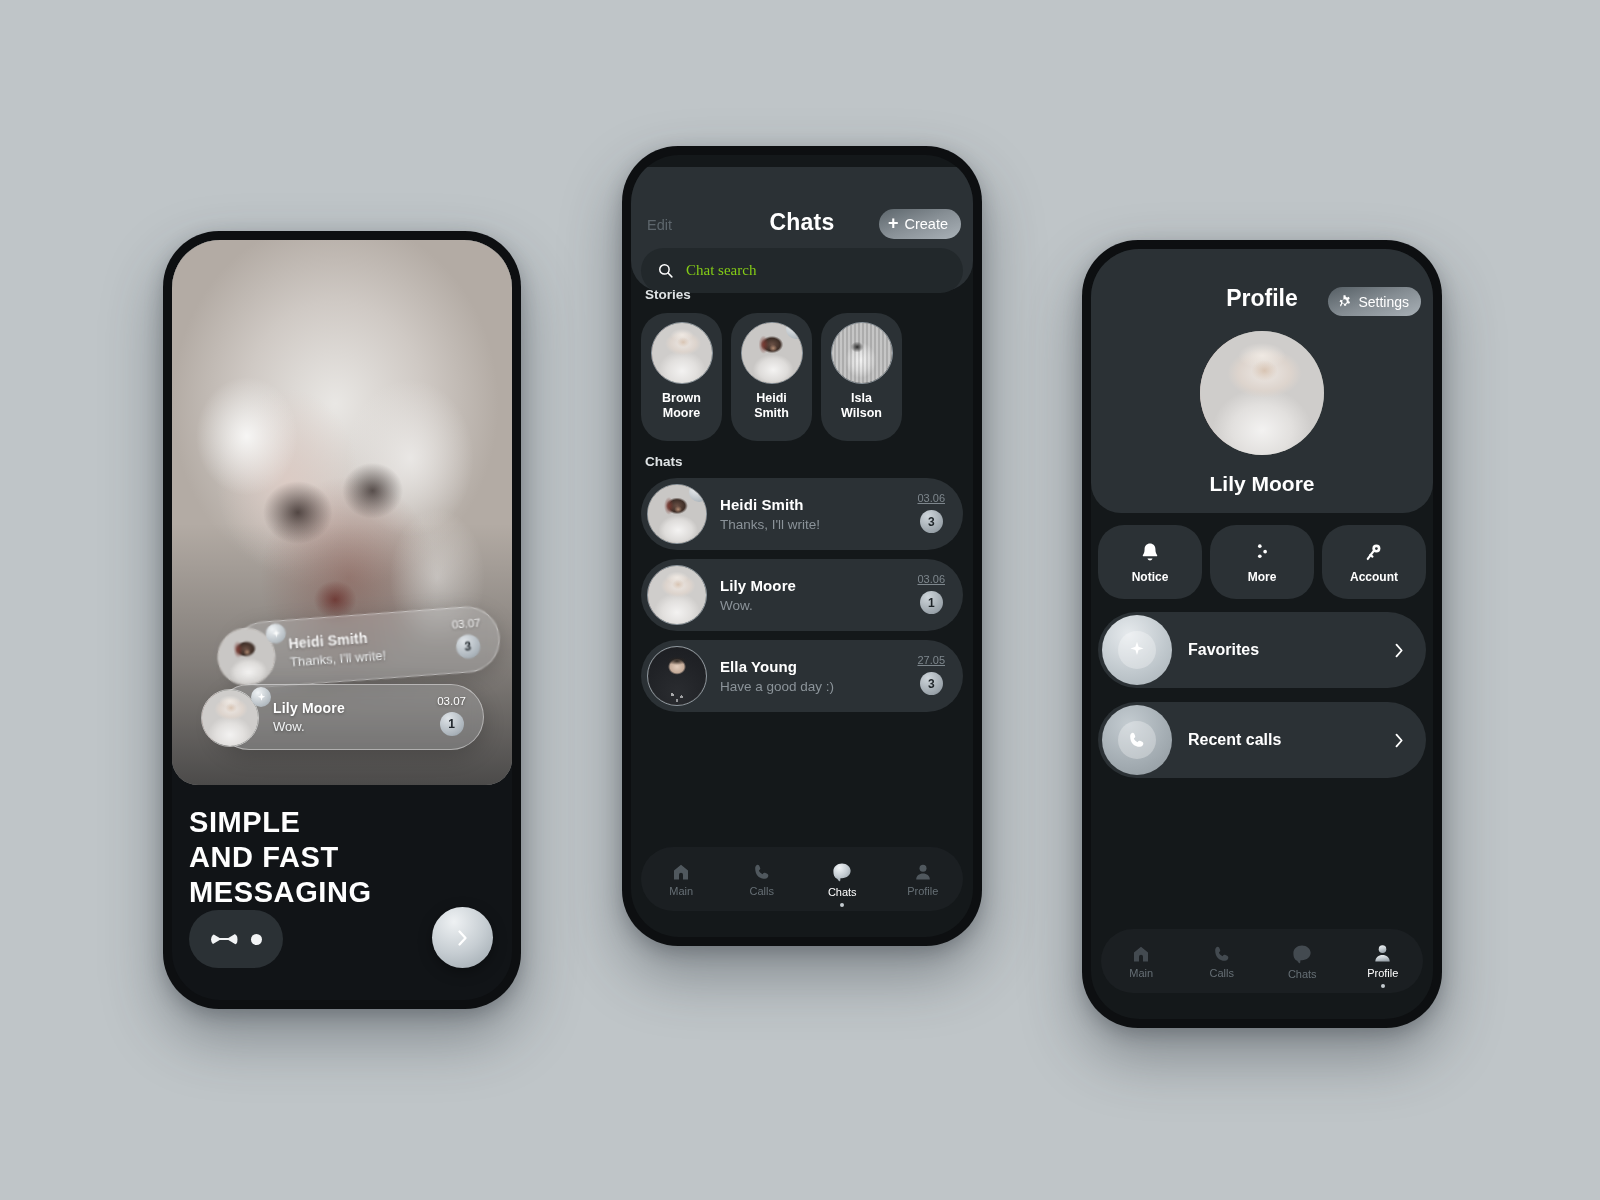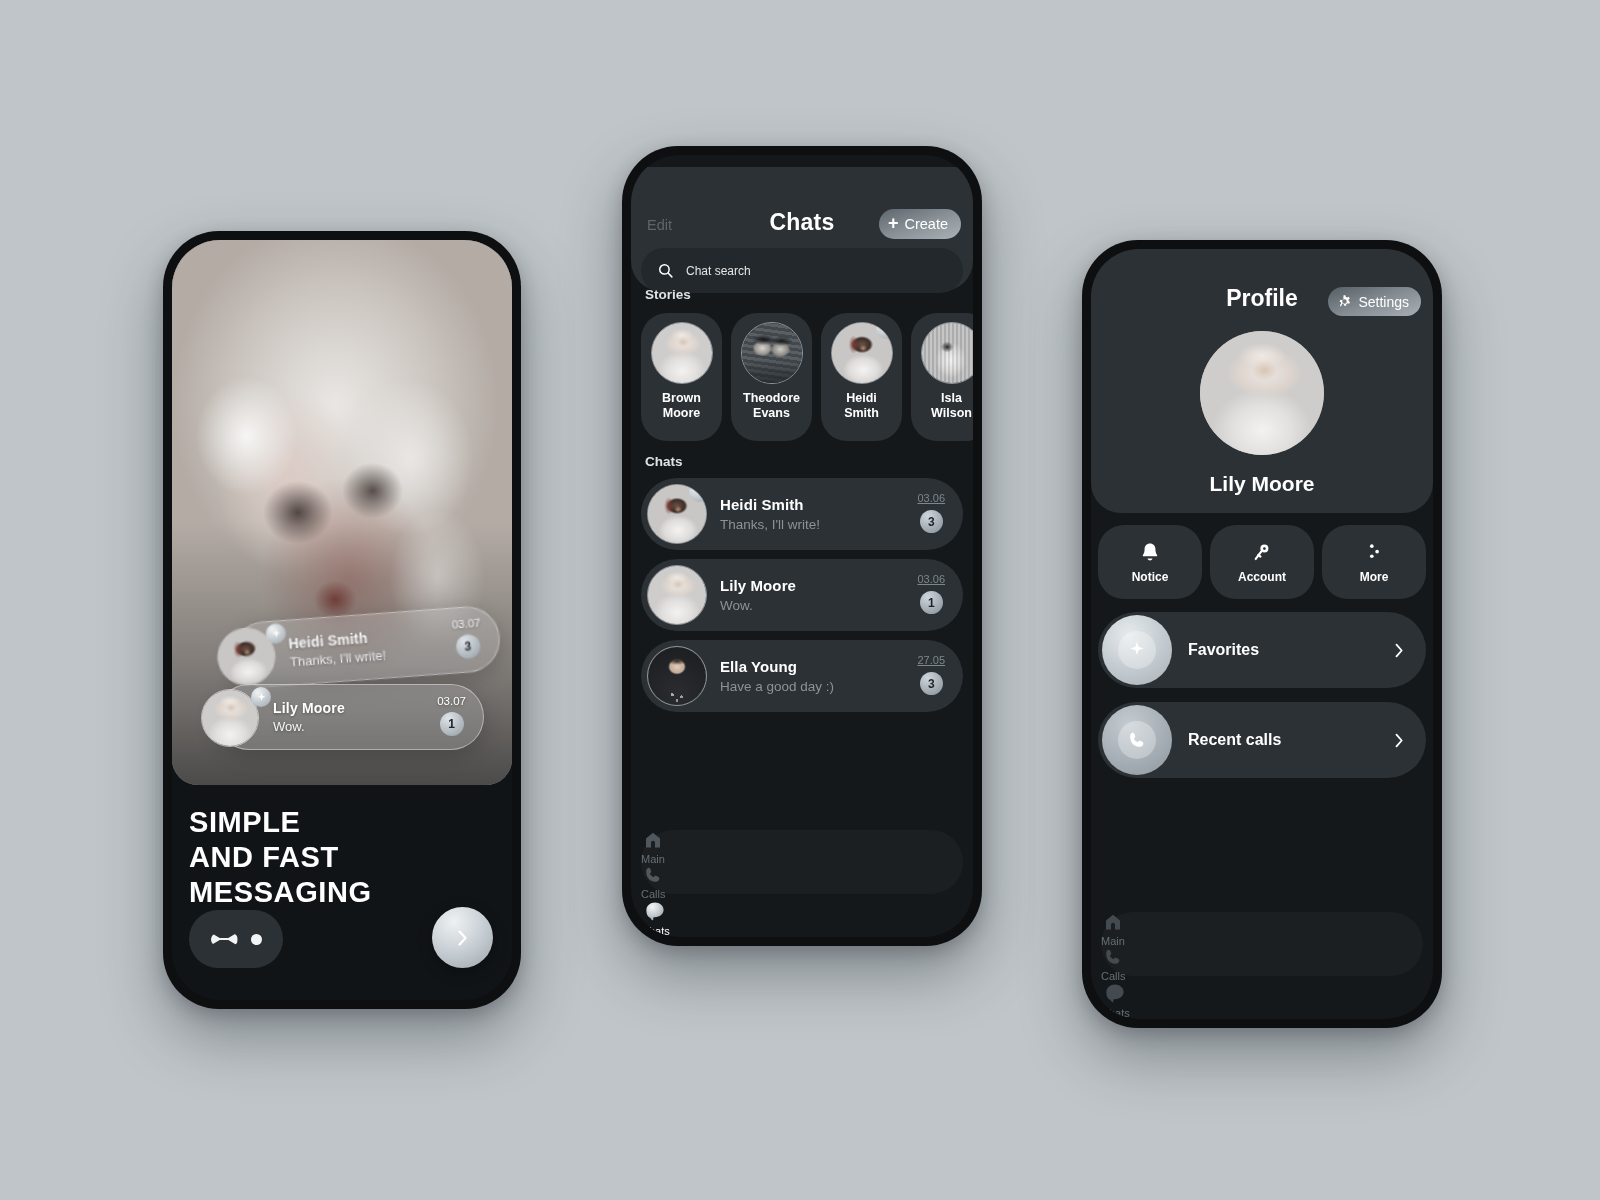--- a/index.html
+++ b/index.html
@@ -160,21 +160,21 @@
     background: linear-gradient(160deg, #5d666c 0%, #878f95 48%, #aab2b8 100%);
     display: flex; align-items: center; gap: 6px;
     color: #fff; font-size: 14.5px;
   }
   .create-plus { font-size: 18px; font-weight: 700; line-height: 1; margin-top: -2px; }
   .search-bar {
     position: absolute; left: 10px; right: 10px; top: 81px; height: 45px;
     background: #22282b; border-radius: 23px;
     display: flex; align-items: center; padding: 0 16px; gap: 12px;
   }
-  .search-ph { color: #e5e5e5; font-size: 12px; }
+  .search-ph { color: #84cc16; font-size: 15px; font-family: Liberation Serif, serif; }
 
   .sec-label { color: #dfe3e5; font-size: 13.5px; font-weight: 700; }
 
   .stories-wrap { position: absolute; left: 0; right: 0; top: 132px; }
   .stories-row {
     display: flex; gap: 9px; padding: 0 10px; margin-top: 11px;
   }
   .story {
     flex: 0 0 auto;
     width: 81px; height: 128px; border-radius: 26px;
@@ -220,24 +220,24 @@
   .chat-badge {
     width: 23px; height: 23px; border-radius: 50%;
     background: radial-gradient(circle at 34% 26%, #cfd6db 0%, #9aa3aa 72%, #7d868d 100%);
     color: #1d2327; font-size: 12px; font-weight: 700;
     display: flex; align-items: center; justify-content: center;
   }
   .chat-ticks { color: #eef1f3; font-size: 12px; height: 23px; display:flex; align-items:center; }
 
   
   .tabbar {
-    position: absolute; left: 10px; right: 10px; bottom: 43px;
+    position: absolute; left: 10px; right: 10px; bottom: 26px;
     height: 64px; border-radius: 32px;
     background: #1b1f22;
-    display: flex; align-items: flex-start; flex-direction: column;
+    display: flex; align-items: center;
   }
   .tab {
     flex: 1; display: flex; flex-direction: column; align-items: center; gap: 3px;
     position: relative;
   }
   .tab-label { font-size: 11px; color: #666f75; }
   .tab.active .tab-label { color: #fff; }
   .tab-dot {
     position: absolute; bottom: -9px; width: 4px; height: 4px; border-radius: 50%;
     background: #c3cacf;
@@ -485,29 +485,20 @@
         <div class="story">
           <div class="story-av">
               <div class="ph ph-lily"></div>
             </div>
           <div class="story-name">
             <div>Brown</div>
               <div>Moore</div>
           </div>
         </div>
 
-        <div class="story">
-          <div class="story-av">
-              <div class="ph ph-theo"></div>
-            </div>
-          <div class="story-name">
-            <div>Theodore</div>
-              <div>Evans</div>
-          </div>
-        </div>
 
         <div class="story">
           <div class="story-av">
             <div class="ph ph-heidi"></div>
             <div class="spark-badge" style="right:-4px; top:-4px;">
               <svg width="11" height="11" viewBox="0 0 24 24" fill="#ffffff">
                   <path d="M12 2l2.1 6.2L20 10.4l-5.9 2.2L12 19l-2.1-6.4L4 10.4l5.9-2.2z"></path>
                 </svg>
             </div>
           </div>
@@ -640,35 +631,35 @@
 
     <div class="p3-actions">
       <div class="p3-action">
         <svg width="22" height="22" viewBox="0 0 24 24" fill="#ffffff">
           <path d="M12 2.6c-3.5 0-5.9 2.6-5.9 6.1 0 3.6-.9 5.4-1.8 6.5-.5.6-.1 1.5.7 1.5h14c.8 0 1.2-.9.7-1.5-.9-1.1-1.8-2.9-1.8-6.5 0-3.5-2.4-6.1-5.9-6.1z"></path>
           <path d="M9.2 19.1c.5 1.3 1.6 2.2 2.8 2.2s2.3-.9 2.8-2.2z"></path>
         </svg>
         <span class="p3-action-label">Notice</span>
       </div>
       <div class="p3-action">
+        <svg width="22" height="22" viewBox="0 0 24 24" fill="#ffffff">
+          <circle cx="9.6" cy="5.6" r="2.0"></circle>
+          <circle cx="15.4" cy="11.6" r="2.0"></circle>
+          <circle cx="9.6" cy="16.6" r="2.0"></circle>
+        </svg>
+        <span class="p3-action-label">More</span>
+      </div>
+      <div class="p3-action">
         <svg width="22" height="22" viewBox="0 0 24 24" fill="none" stroke="#ffffff" stroke-width="2.4" stroke-linecap="round">
           <circle cx="14.6" cy="8.2" r="4.4" fill="#ffffff" stroke="none"></circle>
           <circle cx="14.6" cy="8.2" r="1.5" fill="#2b3135" stroke="none"></circle>
           <path d="M11.3 11.4 5.2 19.6"></path>
           <path d="M8.0 15.1 10.3 17.0"></path>
         </svg>
         <span class="p3-action-label">Account</span>
-      </div>
-      <div class="p3-action">
-        <svg width="22" height="22" viewBox="0 0 24 24" fill="#ffffff">
-          <circle cx="9.6" cy="5.6" r="2.0"></circle>
-          <circle cx="15.4" cy="11.6" r="2.0"></circle>
-          <circle cx="9.6" cy="16.6" r="2.0"></circle>
-        </svg>
-        <span class="p3-action-label">More</span>
       </div>
     </div>
 
     <div class="p3-list">
 
       <div class="p3-item">
         <div class="p3-ic g1">
           <div class="p3-ic-inner">
             <svg width="20" height="20" viewBox="0 0 24 24" fill="#ffffff">
               <path d="M12 2.2l1.9 6.0 6.0 1.9-6.0 1.9L12 18l-1.9-6.0-6.0-1.9 6.0-1.9z"></path>

